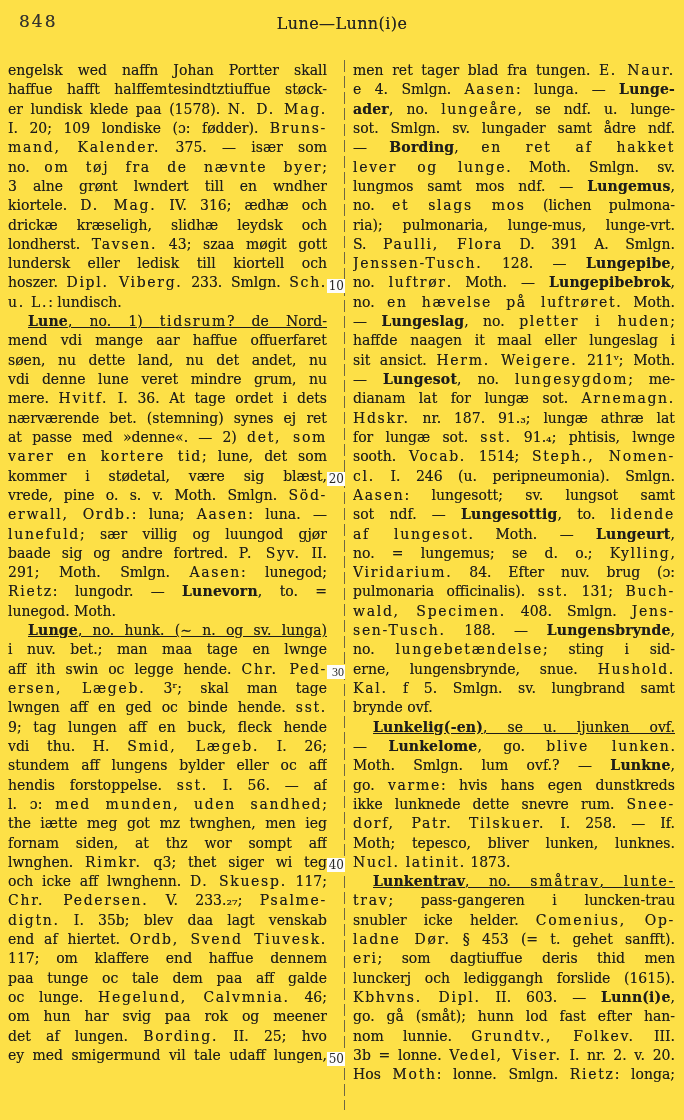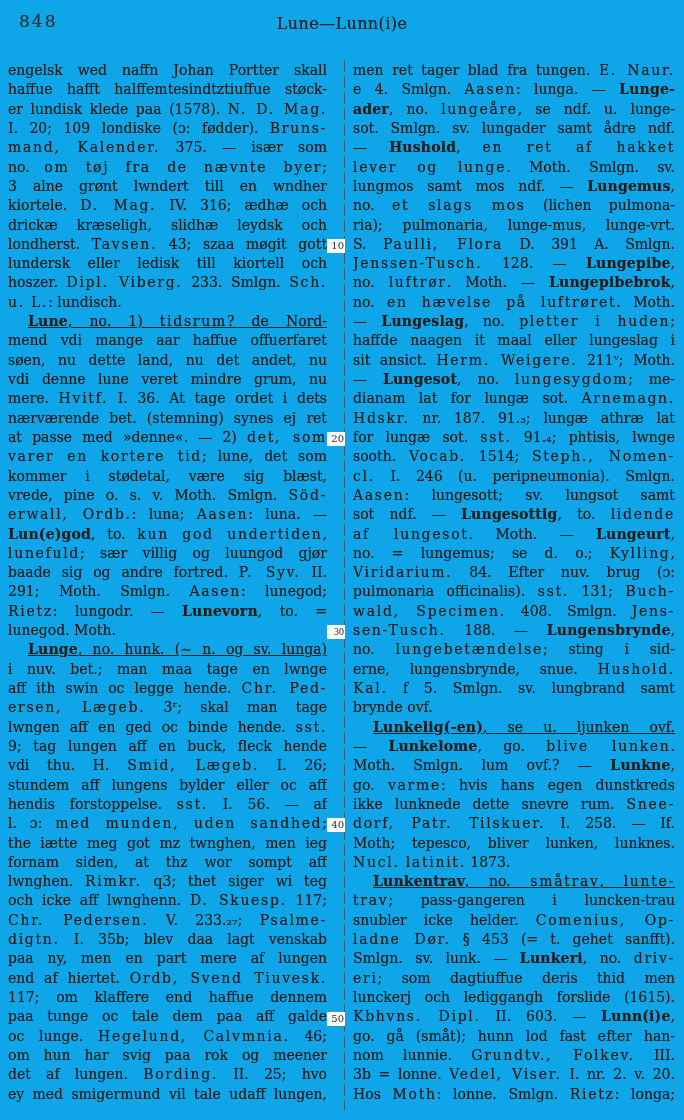--- a/index.html
+++ b/index.html
@@ -4,21 +4,21 @@
 <style>
   html,body{margin:0;padding:0;}
   body{
     width:684px;height:1120px;
     background:#f6f6f4;
     font-family:"DejaVu Serif", serif;
     position:relative;overflow:hidden;
   }
   .page{
     position:absolute;inset:0;
-    background:#0ea5e9;
+    background:#fde047;
     color:#1e1d1a;
   }
   .pagenum{
     position:absolute;left:19px;top:11px;
     font-size:17px;letter-spacing:2px;
     color:#34332f;
     text-shadow:0 0 0.5px rgba(40,38,34,.55);
   }
   .runtitle{
     position:absolute;left:0;right:0;top:14px;
@@ -44,25 +44,26 @@
   .line b{font-weight:bold;letter-spacing:.2px;}
   .sp{letter-spacing:1.7px;}
   .divider{
     position:absolute;left:344px;top:60px;width:1px;height:1050px;
     background:repeating-linear-gradient(to bottom,#4a4944 0px,#4a4944 12px,rgba(74,73,68,0) 12px,rgba(74,73,68,0) 16px);
     opacity:.8;
   }
   .gnum{
     position:absolute;left:327px;width:17px;
     text-align:right;
-    font-size:10px;line-height:12px;
+    font-size:12px;line-height:12px;
     background:#fdfdfb;
     color:#2a2926;
     z-index:2;
     padding:1px 1px 1px 0;
+    margin-top:40px;
   }
 </style>
 </head>
 <body>
 
 <div class="page">
   <div class="pagenum">848</div>
   <div class="runtitle">Lune—Lunn(i)e</div>
   <div class="divider"></div>
   <div class="col left" id="col-left">
@@ -83,21 +84,20 @@
       <div class="line">mend vdi mange aar haffue offuerfaret</div>
       <div class="line">søen, nu dette land, nu det andet, nu</div>
       <div class="line">vdi denne lune veret mindre grum, nu</div>
       <div class="line">mere. <span class="sp">Hvitf.</span> I. 36. At tage ordet i dets</div>
       <div class="line">nærværende bet. (stemning) synes ej ret</div>
       <div class="line">at passe med »denne«. — 2) <span class="sp">det, som</span></div>
       <div class="line"><span class="sp">varer en kortere tid</span>; lune, det som</div>
       <div class="line">kommer i stødetal, være sig blæst,</div>
       <div class="line">vrede, pine o. s. v. Moth. Smlgn. <span class="sp">Söd-</span></div>
       <div class="line"><span class="sp">erwall, Ordb.</span>: luna; <span class="sp">Aasen</span>: luna. —</div>
-      <div class="line"><b>Lun(e)god</b>, to. <span class="sp">kun god undertiden</span>,</div>
       <div class="line"><span class="sp">lunefuld</span>; sær villig og luungod gjør</div>
       <div class="line">baade sig og andre fortred. <span class="sp">P. Syv.</span> II.</div>
       <div class="line">291; Moth. Smlgn. <span class="sp">Aasen</span>: lunegod;</div>
       <div class="line"><span class="sp">Rietz</span>: lungodr. — <b>Lunevorn</b>, to. =</div>
       <div class="line nojust">lunegod. Moth.</div>
       <div class="line indent"><b>Lunge</b>, no. hunk. (∼ n. og sv. lunga)</div>
       <div class="line">i nuv. bet.; man maa tage en lwnge</div>
       <div class="line">aff ith swin oc legge hende. <span class="sp">Chr. Ped-</span></div>
       <div class="line"><span class="sp">ersen, Lægeb.</span> 3ʳ; skal man tage</div>
       <div class="line">lwngen aff en ged oc binde hende. <span class="sp">sst.</span></div>
@@ -105,35 +105,34 @@
       <div class="line">vdi thu. H. <span class="sp">Smid, Lægeb.</span> I. 26;</div>
       <div class="line">stundem aff lungens bylder eller oc aff</div>
       <div class="line">hendis forstoppelse. <span class="sp">sst.</span> I. 56. — af</div>
       <div class="line">l. ɔ: <span class="sp">med munden, uden sandhed</span>;</div>
       <div class="line">the iætte meg got mz twnghen, men ieg</div>
       <div class="line">fornam siden, at thz wor sompt aff</div>
       <div class="line">lwnghen. <span class="sp">Rimkr.</span> q3; thet siger wi teg</div>
       <div class="line">och icke aff lwnghenn. <span class="sp">D. Skuesp.</span> 117;</div>
       <div class="line"><span class="sp">Chr. Pedersen.</span> V. 233.₂₇; <span class="sp">Psalme-</span></div>
       <div class="line"><span class="sp">digtn.</span> I. 35b; blev daa lagt venskab</div>
-      <div class="line">paa ny, men en part mere af lungen</div>
       <div class="line">end af hiertet. <span class="sp">Ordb, Svend Tiuvesk.</span></div>
       <div class="line">117; om klaffere end haffue dennem</div>
       <div class="line">paa tunge oc tale dem paa aff galde</div>
       <div class="line">oc lunge. <span class="sp">Hegelund, Calvmnia.</span> 46;</div>
       <div class="line">om hun har svig paa rok og meener</div>
       <div class="line">det af lungen. <span class="sp">Bording.</span> II. 25; hvo</div>
       <div class="line">ey med smigermund vil tale udaff lungen,</div>
     </div>
   <div class="col right" id="col-right">
       <div class="line">men ret tager blad fra tungen. <span class="sp">E. Naur.</span></div>
       <div class="line">e 4. Smlgn. <span class="sp">Aasen</span>: lunga. — <b>Lunge-</b></div>
       <div class="line"><b>ader</b>, no. <span class="sp">lungeåre</span>, se ndf. u. lunge-</div>
       <div class="line">sot. Smlgn. sv. lungader samt ådre ndf.</div>
-      <div class="line">— <b>Hushold</b>, <span class="sp">en ret af hakket</span></div>
+      <div class="line">— <b>Bording</b>, <span class="sp">en ret af hakket</span></div>
       <div class="line"><span class="sp">lever og lunge</span>. Moth. Smlgn. sv.</div>
       <div class="line">lungmos samt mos ndf. — <b>Lungemus</b>,</div>
       <div class="line">no. <span class="sp">et slags mos</span> (lichen pulmona-</div>
       <div class="line">ria); pulmonaria, lunge-mus, lunge-vrt.</div>
       <div class="line">S. <span class="sp">Paulli, Flora</span> D. 391 A. Smlgn.</div>
       <div class="line"><span class="sp">Jenssen-Tusch.</span> 128. — <b>Lungepibe</b>,</div>
       <div class="line">no. <span class="sp">luftrør</span>. Moth. — <b>Lungepibebrok</b>,</div>
       <div class="line">no. <span class="sp">en hævelse på luftrøret</span>. Moth.</div>
       <div class="line">— <b>Lungeslag</b>, no. <span class="sp">pletter i huden</span>;</div>
       <div class="line">haffde naagen it maal eller lungeslag i</div>
@@ -161,21 +160,20 @@
       <div class="line">Moth. Smlgn. lum ovf.? — <b>Lunkne</b>,</div>
       <div class="line">go. <span class="sp">varme</span>: hvis hans egen dunstkreds</div>
       <div class="line">ikke lunknede dette snevre rum. <span class="sp">Snee-</span></div>
       <div class="line"><span class="sp">dorf, Patr. Tilskuer.</span> I. 258. — If.</div>
       <div class="line">Moth; tepesco, bliver lunken, lunknes.</div>
       <div class="line nojust"><span class="sp">Nucl. latinit.</span> 1873.</div>
       <div class="line indent"><b>Lunkentrav</b>, no. <span class="sp">småtrav</span>, <span class="sp">lunte-</span></div>
       <div class="line"><span class="sp">trav</span>; pass-gangeren i luncken-trau</div>
       <div class="line">snubler icke helder. <span class="sp">Comenius, Op-</span></div>
       <div class="line"><span class="sp">ladne Dør.</span> § 453 (= t. gehet sanfft).</div>
-      <div class="line">Smlgn. sv. lunk. — <b>Lunkeri</b>, no. <span class="sp">driv-</span></div>
       <div class="line"><span class="sp">eri</span>; som dagtiuffue deris thid men</div>
       <div class="line">lunckerj och lediggangh forslide (1615).</div>
       <div class="line"><span class="sp">Kbhvns. Dipl.</span> II. 603. — <b>Lunn(i)e</b>,</div>
       <div class="line">go. gå (småt); hunn lod fast efter han-</div>
       <div class="line">nom lunnie. <span class="sp">Grundtv., Folkev.</span> III.</div>
       <div class="line">3b = lonne. <span class="sp">Vedel, Viser.</span> I. nr. 2. v. 20.</div>
       <div class="line">Hos <span class="sp">Moth</span>: lonne. Smlgn. <span class="sp">Rietz</span>: longa;</div>
     </div>
   <div id="gutter">
       <div class="gnum" style="top: 238.88px;">10</div>

